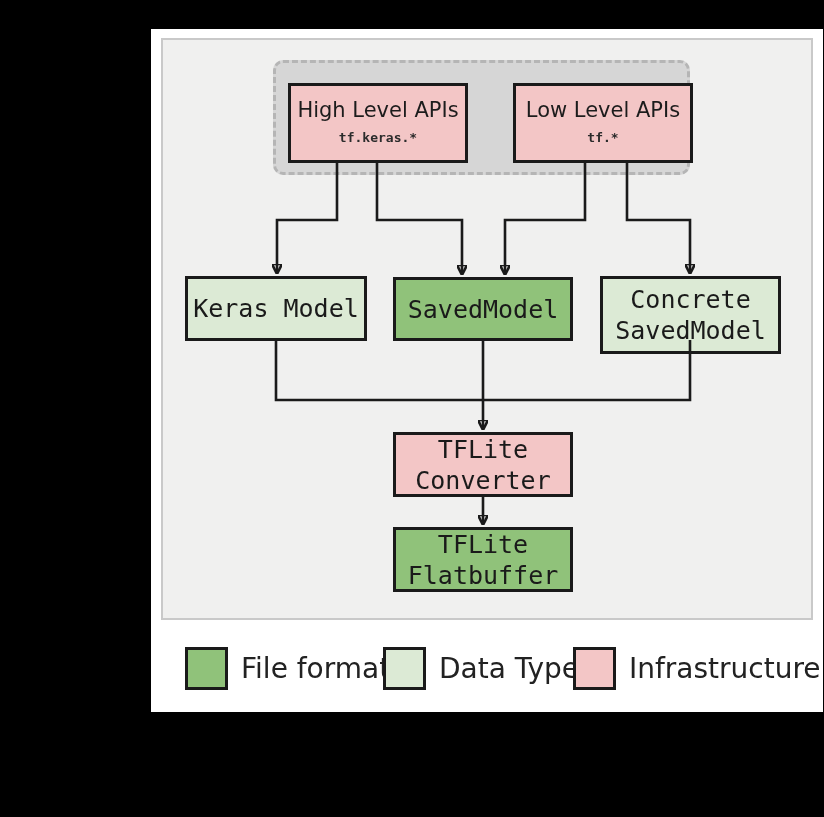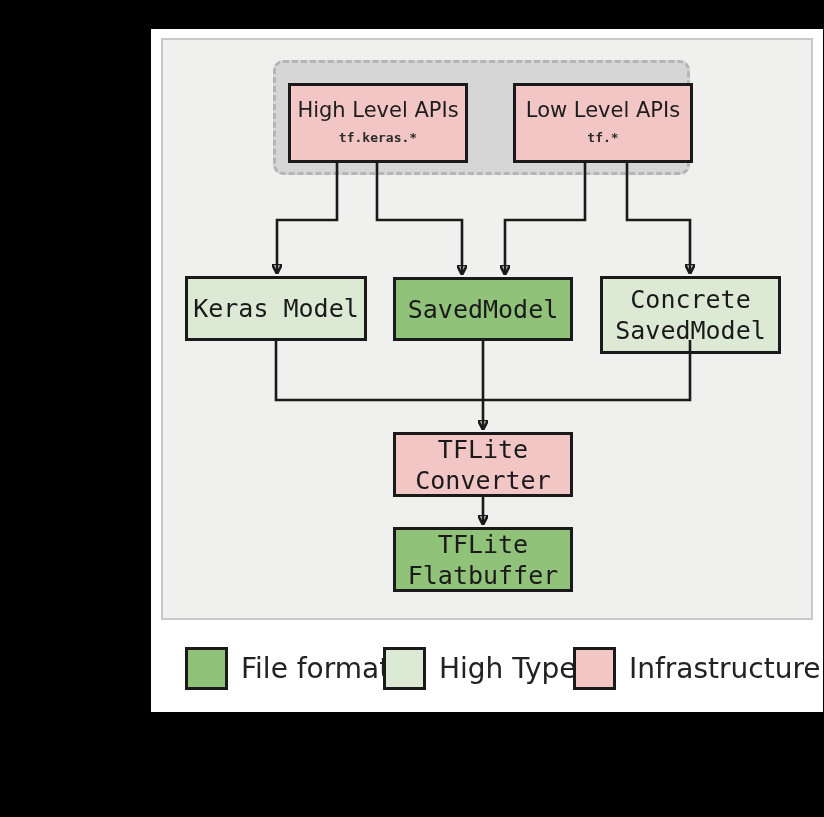--- a/index.html
+++ b/index.html
@@ -144,20 +144,20 @@
     <path d="M483,497 V523" marker-end="url(#arrow)"></path>
   </svg>
 
   <div class="legend">
     <div class="legend-item" id="legend-file-format">
       <div class="swatch" style="background-color: rgb(144, 194, 122);"></div>
       <div class="legend-label">File format</div>
     </div>
     <div class="legend-item" id="legend-data-type">
       <div class="swatch" style="background-color: rgb(220, 234, 213);"></div>
-      <div class="legend-label">High Type</div>
+      <div class="legend-label">Data Type</div>
     </div>
     <div class="legend-item" id="legend-infrastructure">
       <div class="swatch" style="background-color: rgb(243, 198, 198);"></div>
       <div class="legend-label">Infrastructure</div>
     </div>
   </div>
 </div>
 
 </body></html>

